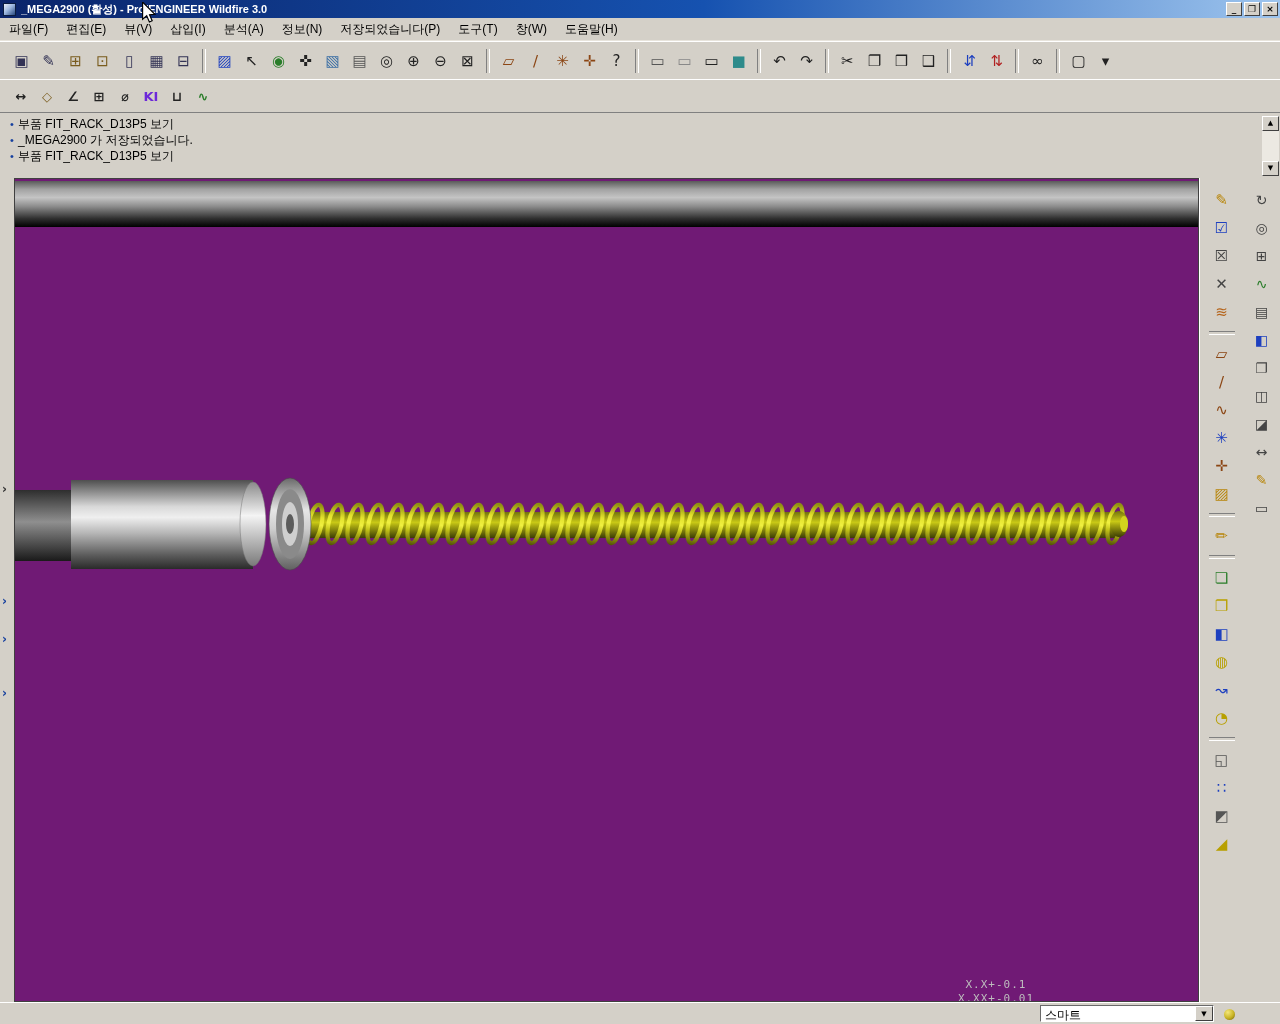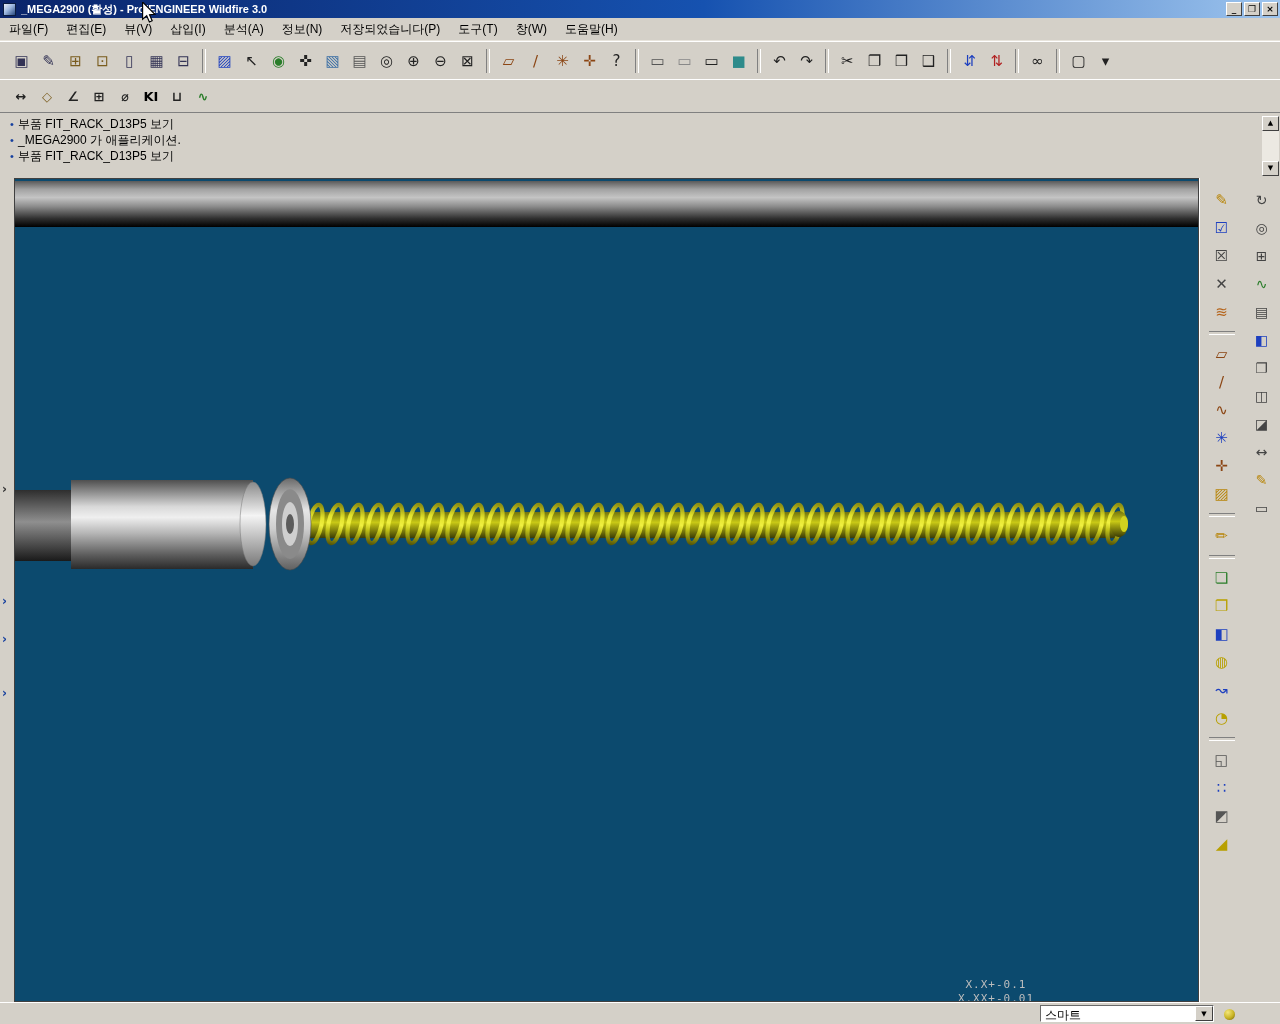--- a/index.html
+++ b/index.html
@@ -75,21 +75,21 @@
   .strip-arrow{
     position:absolute;left:2px;width:11px;height:12px;color:#16409f;
     font-size:12px;font-weight:bold;line-height:11px;cursor:default;
     font-family:"DejaVu Sans",sans-serif;
   }
   .strip-arrow:nth-child(1){top:306px;color:#333;}
   .strip-arrow:nth-child(2){top:418px;}
   .strip-arrow:nth-child(3){top:456px;}
   .strip-arrow:nth-child(4){top:510px;}
   #viewport{
-    position:absolute;left:14px;top:0;width:1185px;height:824px;background:#0c4a6e;
+    position:absolute;left:14px;top:0;width:1185px;height:824px;background:#701a75;
     border:1px solid #404040;box-sizing:border-box;overflow:hidden;
   }
   #top-band{
     position:absolute;left:0;top:2px;width:100%;height:46px;
     background:linear-gradient(180deg,#5a5a5a 0%,#a2a2a2 18%,#c4c4c4 36%,#8d8d8d 55%,#2e2e2e 82%,#000 100%);
   }
   #model-svg{position:absolute;left:0;top:295px;width:1185px;height:115px;}
   #tolerances{
     position:absolute;left:901px;top:755px;width:160px;
     text-align:center;font-family:"DejaVu Sans Mono","Liberation Mono",monospace;
@@ -324,42 +324,42 @@
       </button>
       <button class="tbtn" style="color: rgb(34, 34, 34);">
         <span class="tglyph">∠</span>
       </button>
       <button class="tbtn" style="color: rgb(34, 34, 34);">
         <span class="tglyph">⊞</span>
       </button>
       <button class="tbtn" style="color: rgb(34, 34, 34);">
         <span class="tglyph">⌀</span>
       </button>
-      <button class="tbtn" style="color: #000000;">
+      <button class="tbtn" style="color: #6d28d9;">
         <span class="tglyph">KI</span>
       </button>
       <button class="tbtn" style="color: rgb(34, 34, 34);">
         <span class="tglyph">⊔</span>
       </button>
       <button class="tbtn" style="color: rgb(42, 125, 42);">
         <span class="tglyph">∿</span>
       </button>
     </div>
 </div>
 
 <div id="messages">
   <div id="msg-lines">
 
   <div class="msg-line">
       <span class="bullet">•</span>
       <span class="msg-text">부품 FIT_RACK_D13P5 보기</span>
     </div>
       <div class="msg-line">
       <span class="bullet">•</span>
-      <span class="msg-text">_MEGA2900 가 애플리케이션.</span>
+      <span class="msg-text">_MEGA2900 가 저장되었습니다.</span>
     </div>
       <div class="msg-line">
       <span class="bullet">•</span>
       <span class="msg-text">부품 FIT_RACK_D13P5 보기</span>
     </div>
     </div>
   <div id="msg-scrollbar">
     <div id="sb-up" class="sb-btn">▲</div>
     <div id="sb-down" class="sb-btn">▼</div>
   </div>

